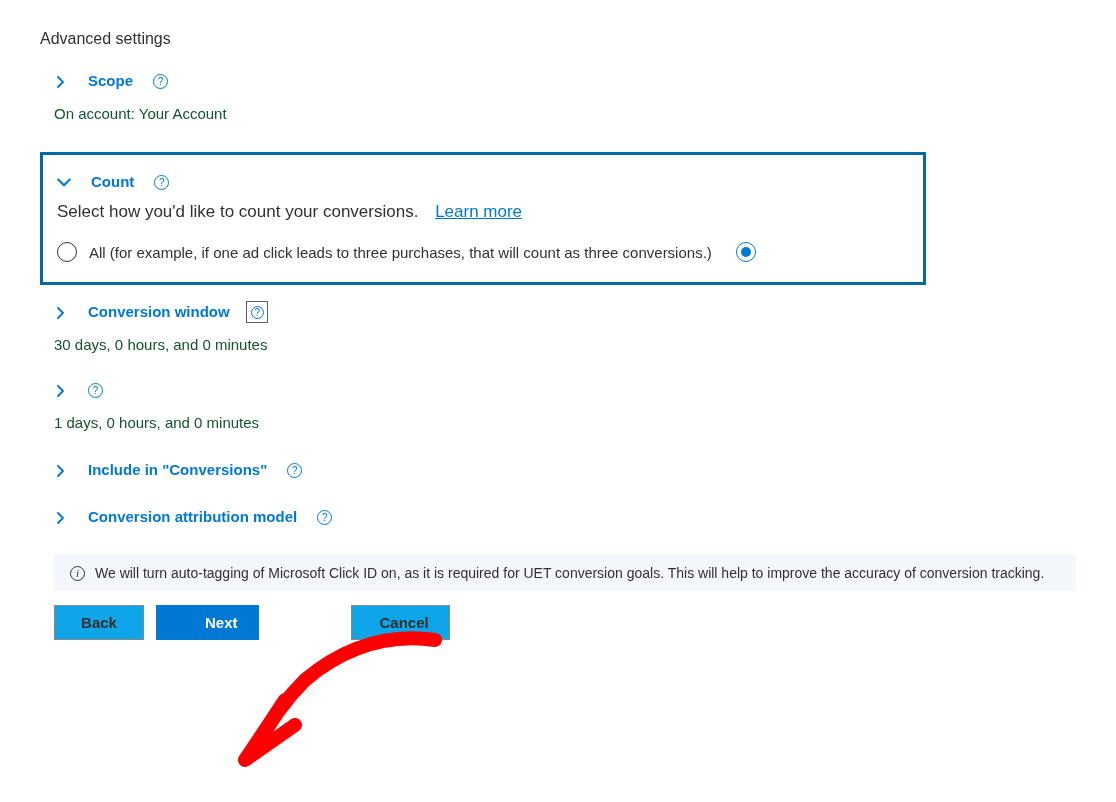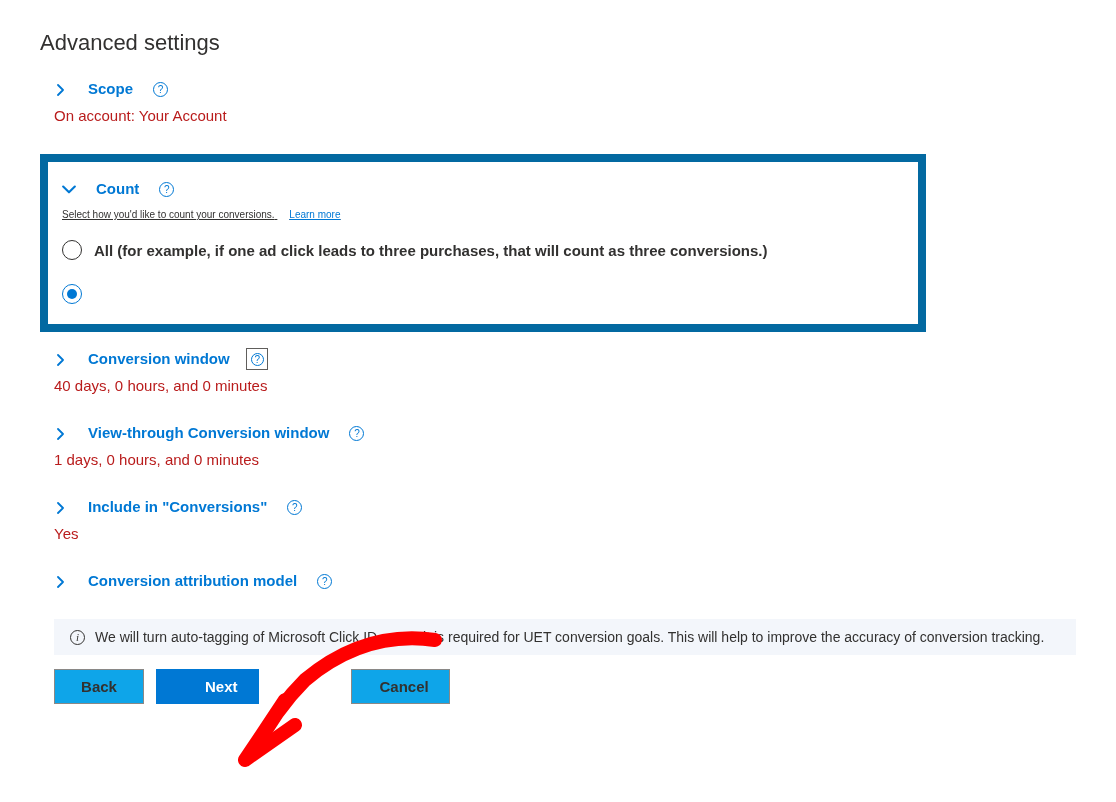--- a/index.html
+++ b/index.html
@@ -13,21 +13,21 @@
       color: #323130;
       font-size: 14px;
       width: 1116px;
       height: 802px;
       position: relative;
     }
     .container {
       padding: 30px 40px 20px 40px;
     }
     .page-title {
-      font-size: 22px;
+      font-size: 16px;
       font-weight: 400;
       color: #323130;
       margin-bottom: 24px;
     }
     .section {
       margin-bottom: 30px;
       padding-left: 14px;
     }
     .section-header {
       display: flex;
@@ -77,51 +77,49 @@
       width: 11px;
       height: 11px;
       border: 1.2px solid #0078d4;
       border-radius: 50%;
       display: inline-flex;
       align-items:center;
       justify-content:center;
       font-size:10px;
     }
     .section-value {
-      color: #b91c1c;
+      color: #14532d;
       font-size: 15px;
-      margin-top: 10px;
+      margin-top: 16px;
     }
     .count-section {
-      border: 8px solid #0369a1;
+      border: 3px solid #0369a1;
       padding: 18px 14px 20px 14px;
       margin-left: 0px;
       margin-right: 150px;
       margin-bottom: 18px;
     }
     .count-section .section-header {
       margin-bottom: 12px;
     }
     .count-desc {
       color: #323130;
-      font-size: 10px;
+      font-size: 17px;
       margin-bottom: 20px;
-      text-decoration: underline;
     }
     .learn-more-link {
       color: #0078d4;
       text-decoration: underline;
       cursor: pointer;
       margin-left: 12px;
     }
     .radio-group {
       display: flex;
-      flex-direction: column;
+      flex-direction: row;
       gap: 24px;
-      font-weight: bold;
     }
     .radio-row {
       display: flex;
       align-items: center;
       gap: 12px;
       cursor: pointer;
     }
     .radio-circle {
       width: 20px;
       height: 20px;
@@ -251,47 +249,45 @@
   <div class="section">
     <div class="section-header">
       <span class="chevron">
         <svg width="12" height="12" viewBox="0 0 12 12">
             <path d="M3 1 L8 6 L3 11" stroke="#0078d4" stroke-width="1.8" fill="none" stroke-linecap="round" stroke-linejoin="round"></path>
           </svg>
       </span>
       <span>Conversion window</span>
       <span class="help-icon boxed"></span>
     </div>
-    <div class="section-value">40 days, 0 hours, and 0 minutes</div>
-  </div>
-
-  <div class="section">
-    <div class="section-header">
-      <span class="chevron">
-        <svg width="12" height="12" viewBox="0 0 12 12">
-            <path d="M3 1 L8 6 L3 11" stroke="#0078d4" stroke-width="1.8" fill="none" stroke-linecap="round" stroke-linejoin="round"></path>
-          </svg>
-      </span>
-      <span>View-through Conversion window</span>
+    <div class="section-value">30 days, 0 hours, and 0 minutes</div>
+  </div>
+
+  <div class="section">
+    <div class="section-header">
+      <span class="chevron">
+        <svg width="12" height="12" viewBox="0 0 12 12">
+            <path d="M3 1 L8 6 L3 11" stroke="#0078d4" stroke-width="1.8" fill="none" stroke-linecap="round" stroke-linejoin="round"></path>
+          </svg>
+      </span>
       <span class="help-icon">?</span>
     </div>
     <div class="section-value">1 days, 0 hours, and 0 minutes</div>
   </div>
 
   <div class="section">
     <div class="section-header">
       <span class="chevron">
         <svg width="12" height="12" viewBox="0 0 12 12">
             <path d="M3 1 L8 6 L3 11" stroke="#0078d4" stroke-width="1.8" fill="none" stroke-linecap="round" stroke-linejoin="round"></path>
           </svg>
       </span>
       <span>Include in "Conversions"</span>
       <span class="help-icon">?</span>
     </div>
-    <div class="section-value">Yes</div>
   </div>
 
   <div class="section">
     <div class="section-header">
       <span class="chevron">
         <svg width="12" height="12" viewBox="0 0 12 12">
             <path d="M3 1 L8 6 L3 11" stroke="#0078d4" stroke-width="1.8" fill="none" stroke-linecap="round" stroke-linejoin="round"></path>
           </svg>
       </span>
       <span>Conversion attribution model</span>

